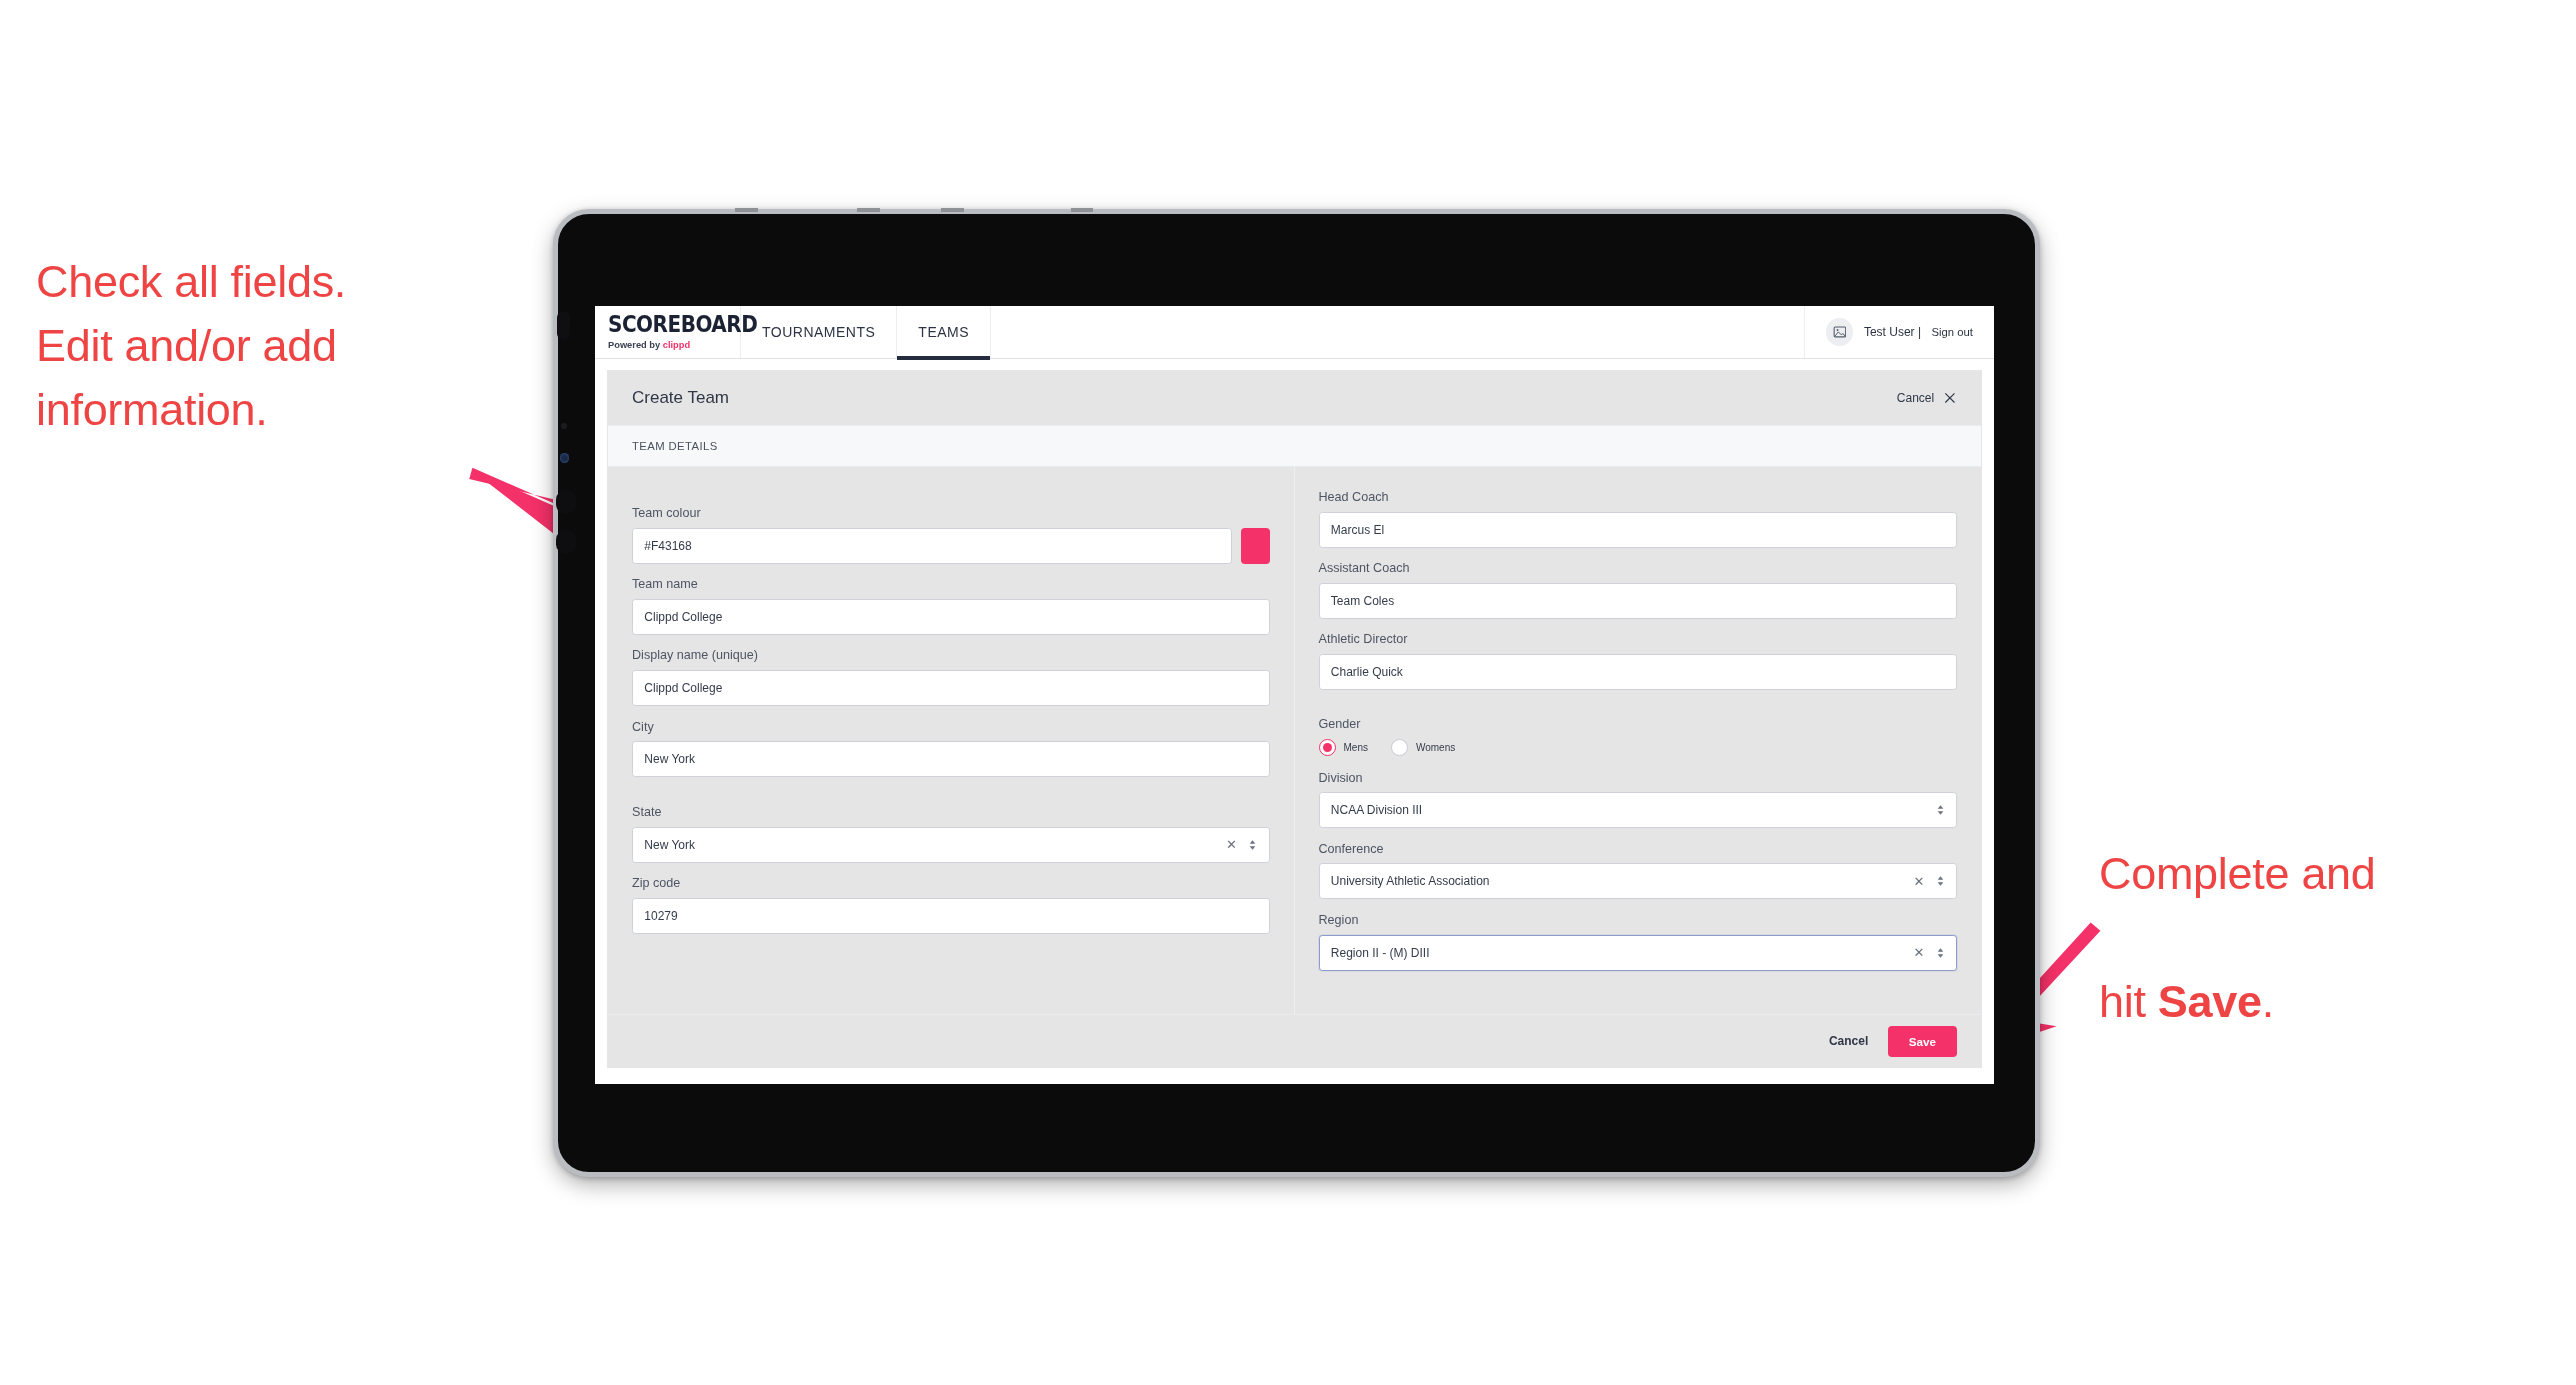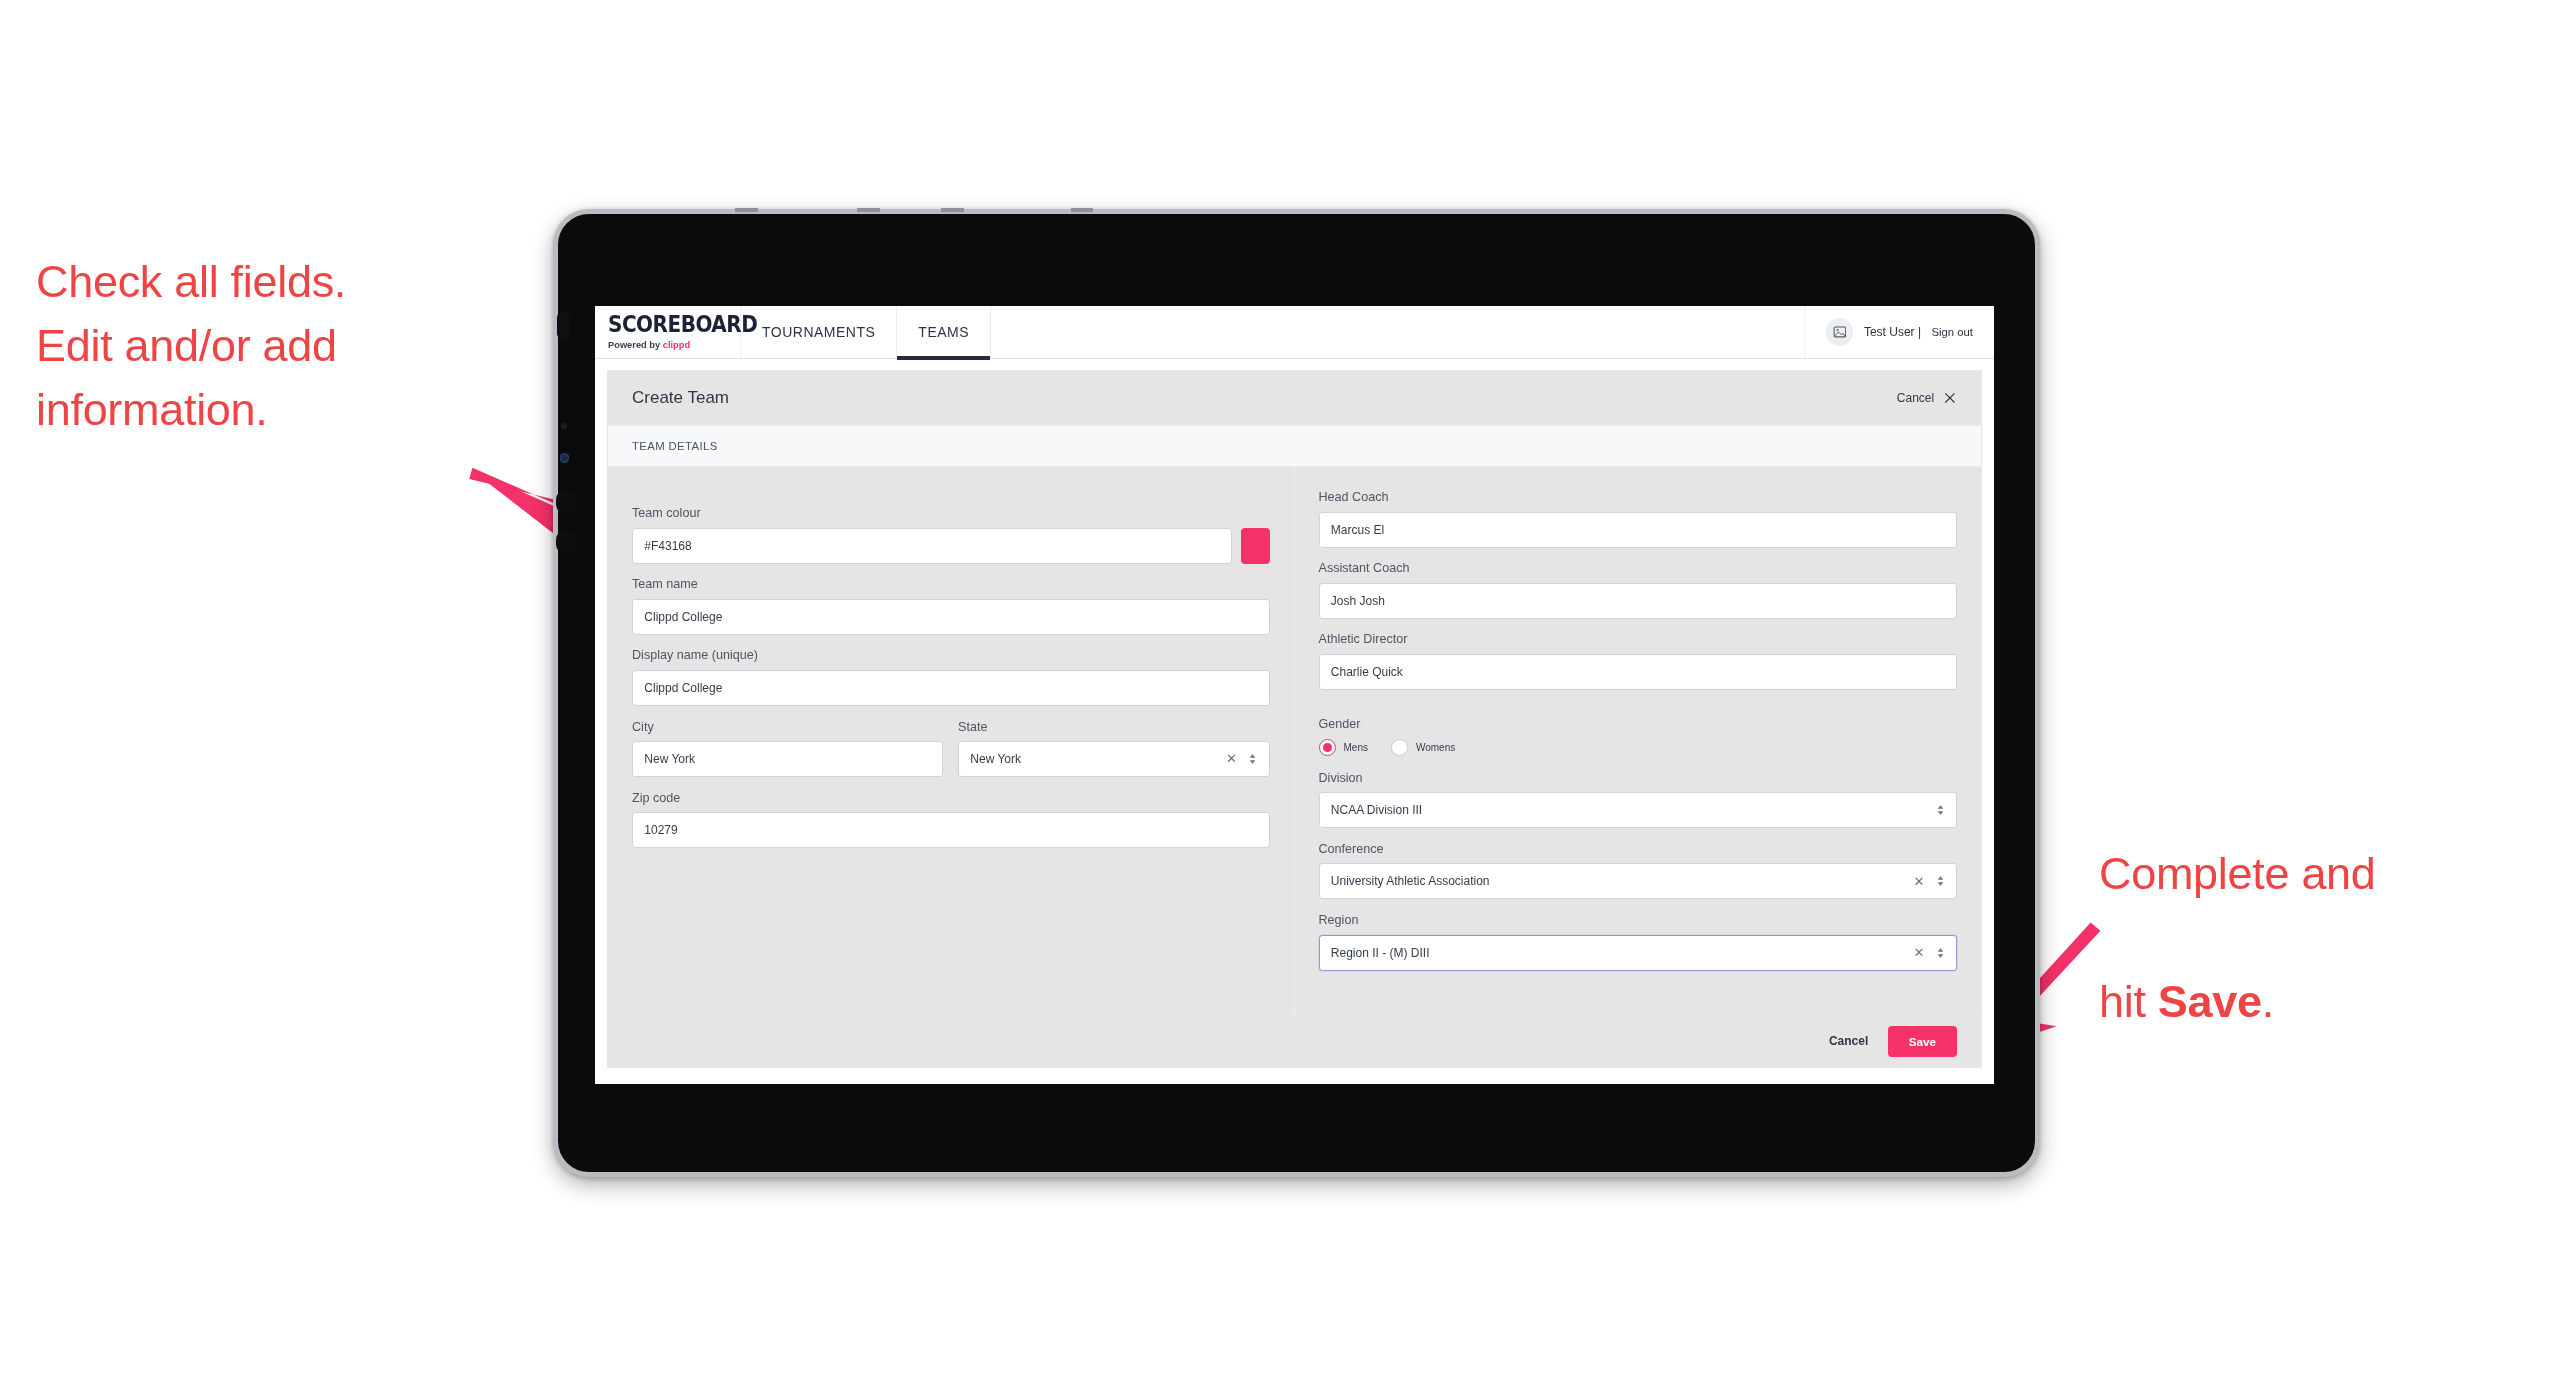--- a/index.html
+++ b/index.html
@@ -136,21 +136,21 @@
     border: 0.8px solid #cfd3d9; border-radius: 3.2px; background:#fff;
     font-size: 12px; color:#343c4b; padding: 0 11.3px;
     font-family: "Liberation Sans", sans-serif;
     display:flex; align-items:center;
   }
   .inp.focus-blue { border-color:#8b9ccb; box-shadow: 0 0 0 0.8px #8b9ccb33; }
   .select-like { justify-content: space-between; }
   .sel-ctrls { display:flex; align-items:center; gap: 11.3px; color:#6a7280; }
   .sel-x { font-size: 13px; line-height:1; }
 
-  .row2 { display:flex; gap: 14.6px; }
+  .row2 { display:flex; gap: 14.6px; flex-direction: column; }
   .row2 > .field { flex: 1; margin-bottom: 13.8px; }
 
   
   .logo-row { display:flex; align-items:center; gap: 22px; margin-top: 3.2px; }
   .logo-circle {
     width: 63px; height: 63px; border-radius:50%;
     border: 0.8px solid #e9ebee; background:#fff;
     display:flex; align-items:center; justify-content:center;
   }
   .logo-c {
@@ -320,21 +320,21 @@
 
         <div class="col col-right">
 
           <div class="field">
             <label class="flabel">Head Coach</label>
             <div class="inp">Marcus El</div>
           </div>
 
           <div class="field">
             <label class="flabel">Assistant Coach</label>
-            <div class="inp">Josh Josh</div>
+            <div class="inp">Team Coles</div>
           </div>
 
           <div class="field">
             <label class="flabel">Athletic Director</label>
             <div class="inp">Charlie Quick</div>
           </div>
 
           <div class="field" style="margin-top:27.6px;">
             <label class="flabel">Gender</label>
             <div class="radios">

